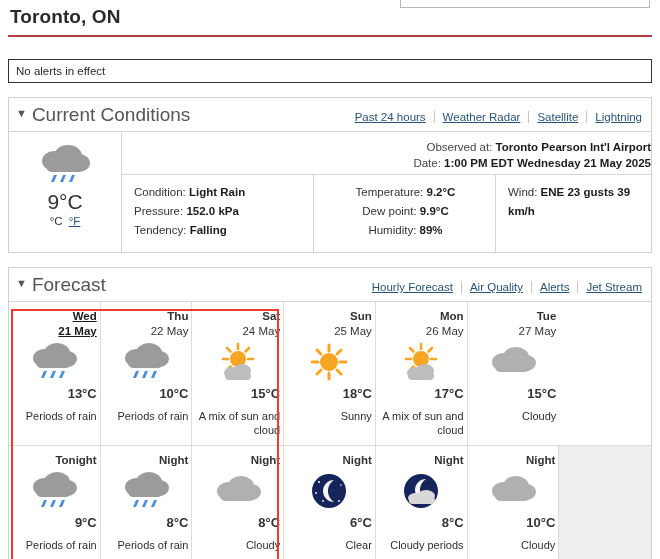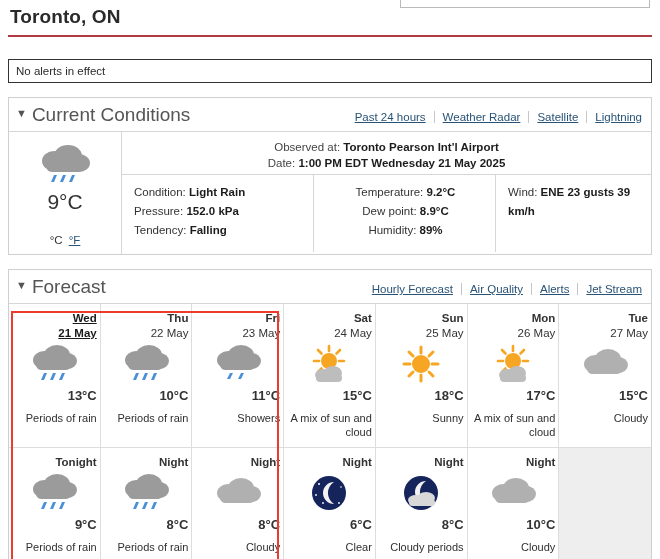--- a/index.html
+++ b/index.html
@@ -88,28 +88,28 @@
     text-align: center;
     border-right: 1px solid #d6d6d6;
   }
   .cc-temp {
     font-size: 21px;
     color: #333;
     margin-top: 4px;
     font-weight: normal;
   }
   .cc-units {
-    margin-top: 20px;
+    margin-top: 1px;
     font-size: 11.5px;
     color: #333;
   }
   .cc-units a { color: #295376; text-decoration: underline; margin-left: 3px;}
   .cc-right { flex: 1; }
   .cc-observed {
-    text-align: center;
+    text-align: right;
     font-size: 11.5px;
     padding: 7px 0 3px 0;
     line-height: 16px;
   }
   .cc-observed .lab { color: #444; }
   .cc-observed b { color: #1c1c1c; }
   .cc-cols {
     display: flex;
     border-top: 1px solid #d6d6d6;
     min-height: 78px;
@@ -244,21 +244,21 @@
                  <b>Light Rain</b></div>
             <div><span>Pressure:</span>
                  <b>152.0 kPa</b></div>
             <div><span>Tendency:</span>
                  <b>Falling</b></div>
           </div>
           <div class="cc-col c2">
             <div><span>Temperature:</span>
                  <b>9.2°C</b></div>
             <div><span>Dew point:</span>
-                 <b>8.9°C</b></div>
+                 <b>9.9°C</b></div>
             <div><span>Humidity:</span>
                  <b>89%</b></div>
           </div>
           <div class="cc-col c3">
             <div><span>Wind:</span>
                  <b>ENE 23 gusts 39 km/h</b></div>
           </div>
         </div>
       </div>
     </div>
@@ -317,40 +317,20 @@
                 <path d="M18 29 l-3 7 h3 l3 -7 z"></path>
                 <path d="M27 29 l-3 7 h3 l3 -7 z"></path>
                 <path d="M36 29 l-3 7 h3 l3 -7 z"></path>
               </g>
             </svg>
         </div>
         <div class="fc-temp">10°C</div>
         <div class="fc-summary">Periods of rain</div>
       </div>
 
-      <div class="fc-cell">
-        <div class="fc-day">Fri</div>
-        <div class="fc-day" style="font-weight:normal">23 May</div>
-        <div class="fc-icon">
-          <svg width="56" height="40" viewBox="0 0 56 40">
-              <g fill="#9b9b9b">
-                <ellipse cx="18" cy="16" rx="11" ry="9"></ellipse>
-                <ellipse cx="31" cy="11" rx="13" ry="10"></ellipse>
-                <ellipse cx="41" cy="17" rx="10" ry="8"></ellipse>
-                <rect x="10" y="15" width="35" height="11" rx="5.5"></rect>
-              </g>
-              <g fill="#4a90d9">
-                <path d="M20 29 l-3 6 h3 l3 -6 z"></path>
-                <path d="M31 29 l-3 6 h3 l3 -6 z"></path>
-              </g>
-            </svg>
-        </div>
-        <div class="fc-temp">11°C</div>
-        <div class="fc-summary">Showers</div>
-      </div>
 
       <div class="fc-cell">
         <div class="fc-day">Sat</div>
         <div class="fc-day" style="font-weight:normal">24 May</div>
         <div class="fc-icon">
           <svg width="56" height="40" viewBox="0 0 56 40">
             <g fill="#f6a623">
               <circle cx="28" cy="17" r="8"></circle>
               <g stroke="#f6a623" stroke-width="2.6" stroke-linecap="round">
                 <line x1="28" y1="2" x2="28" y2="7"></line>

